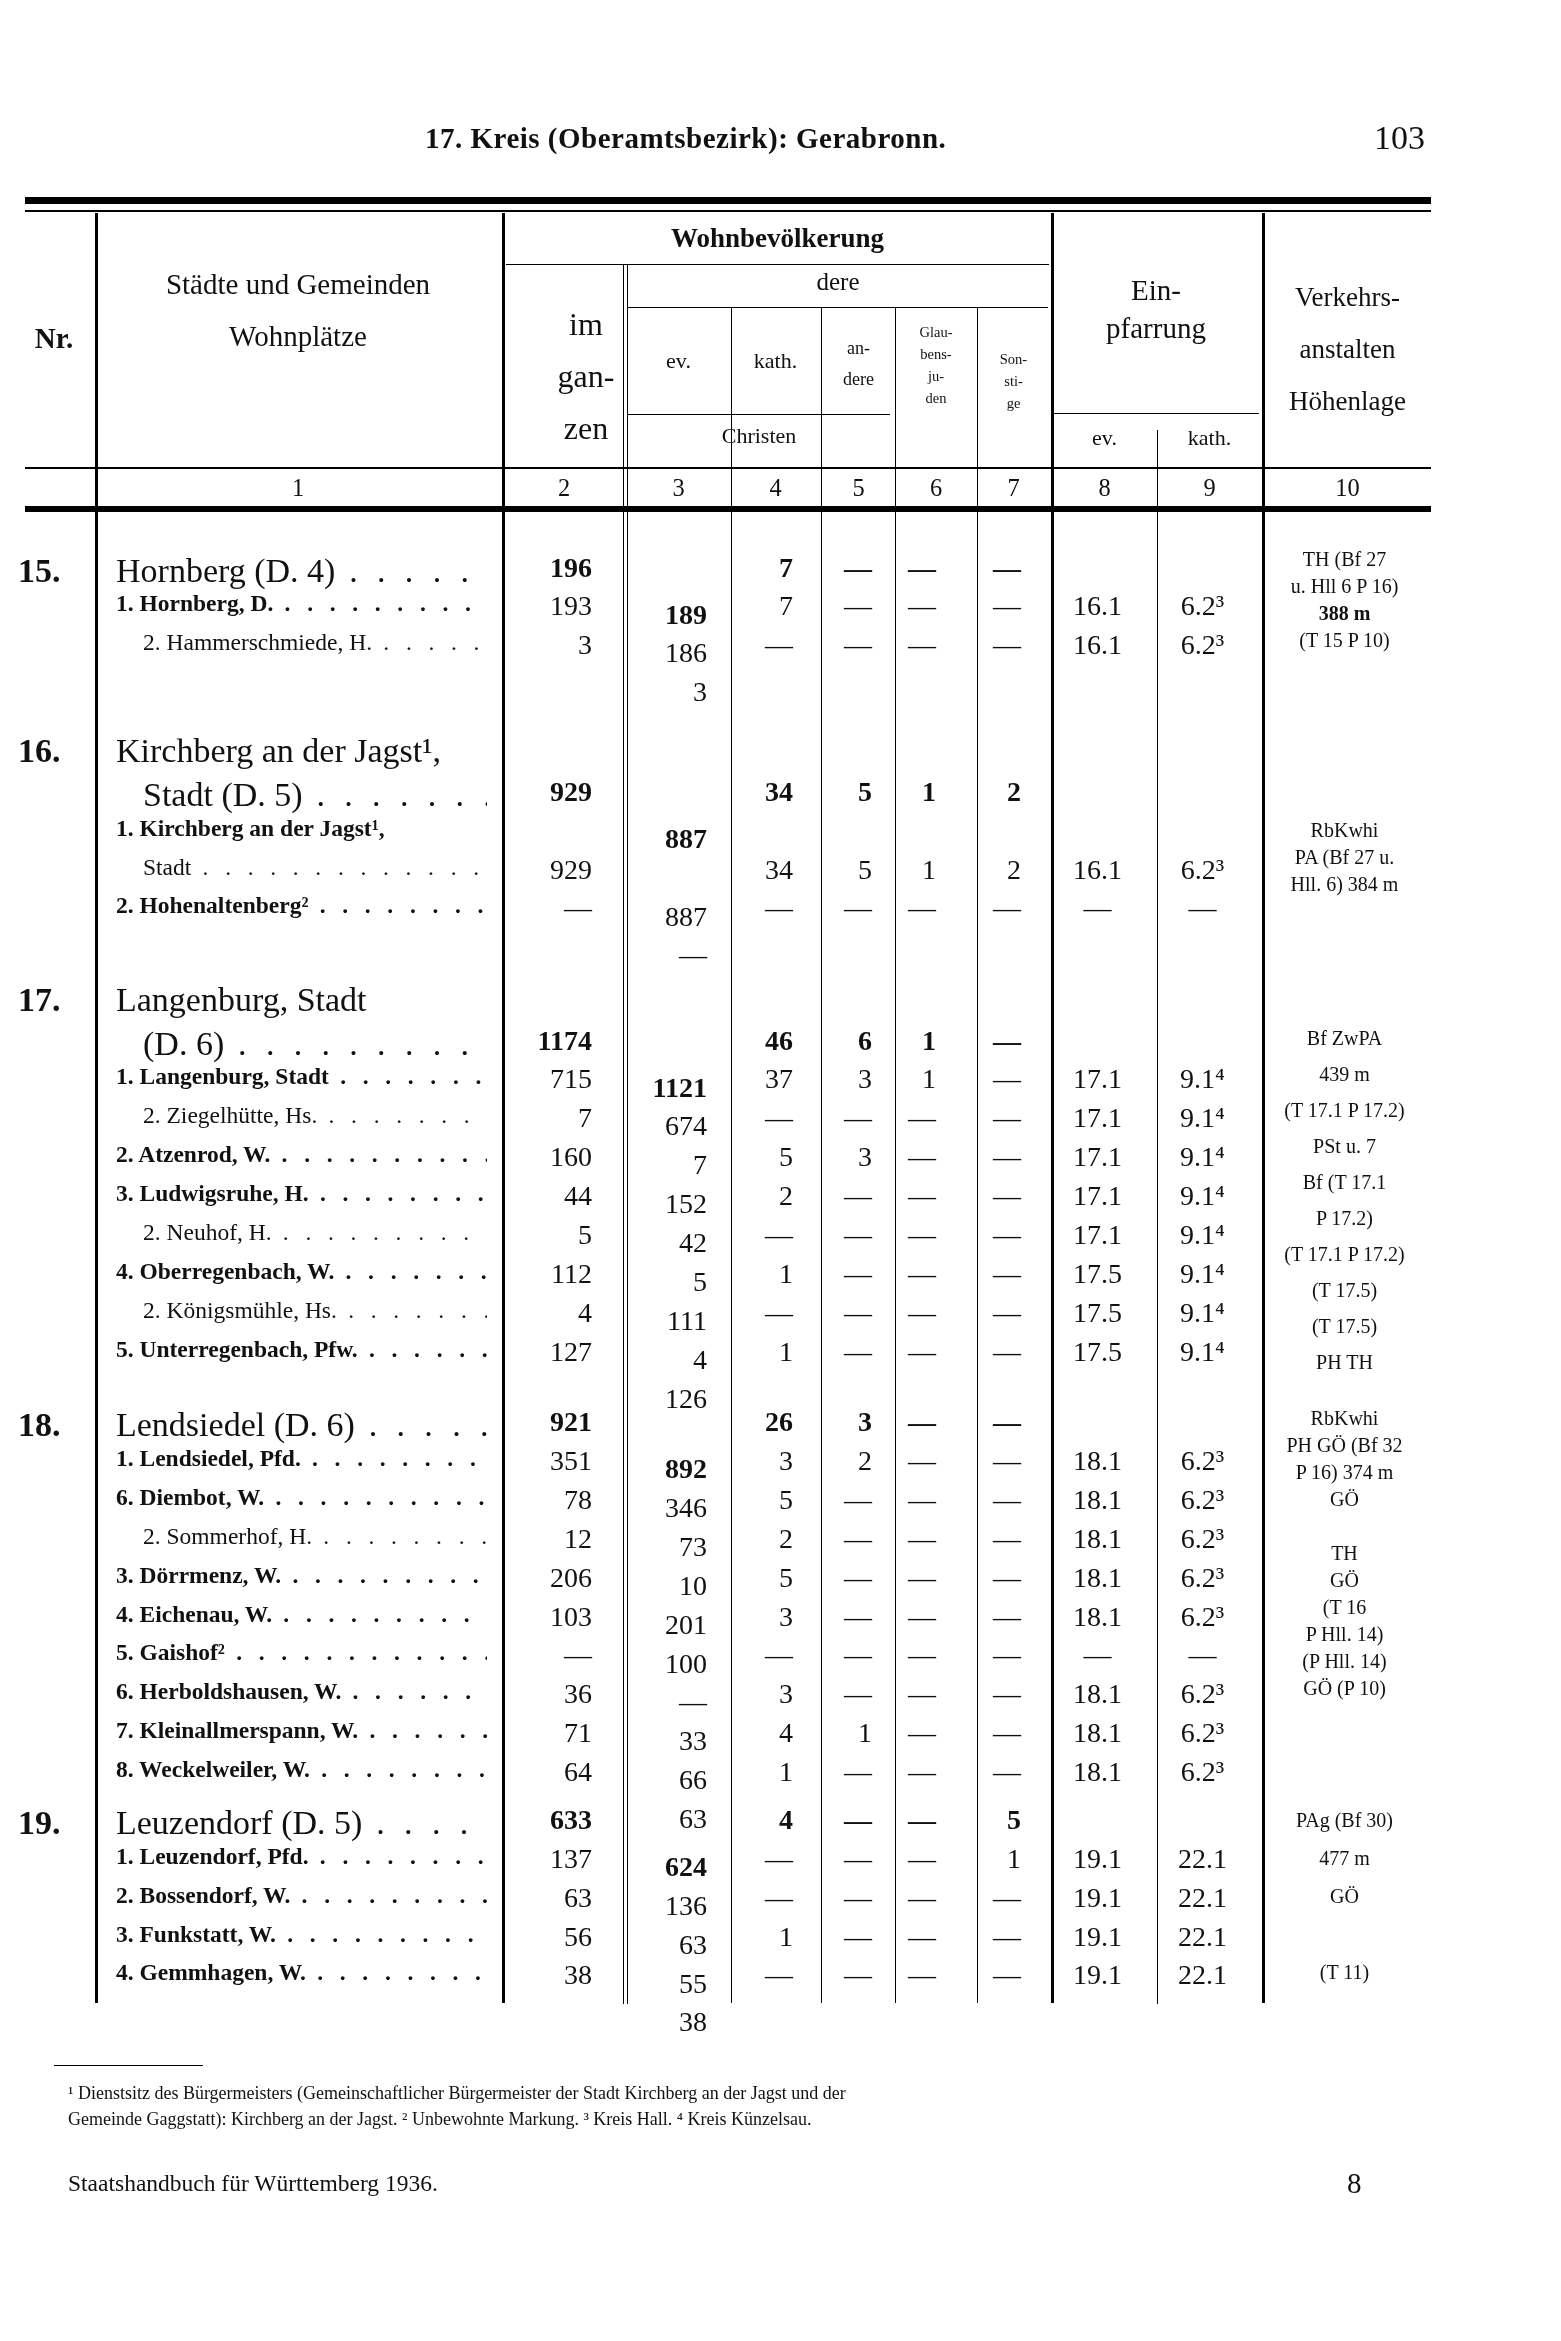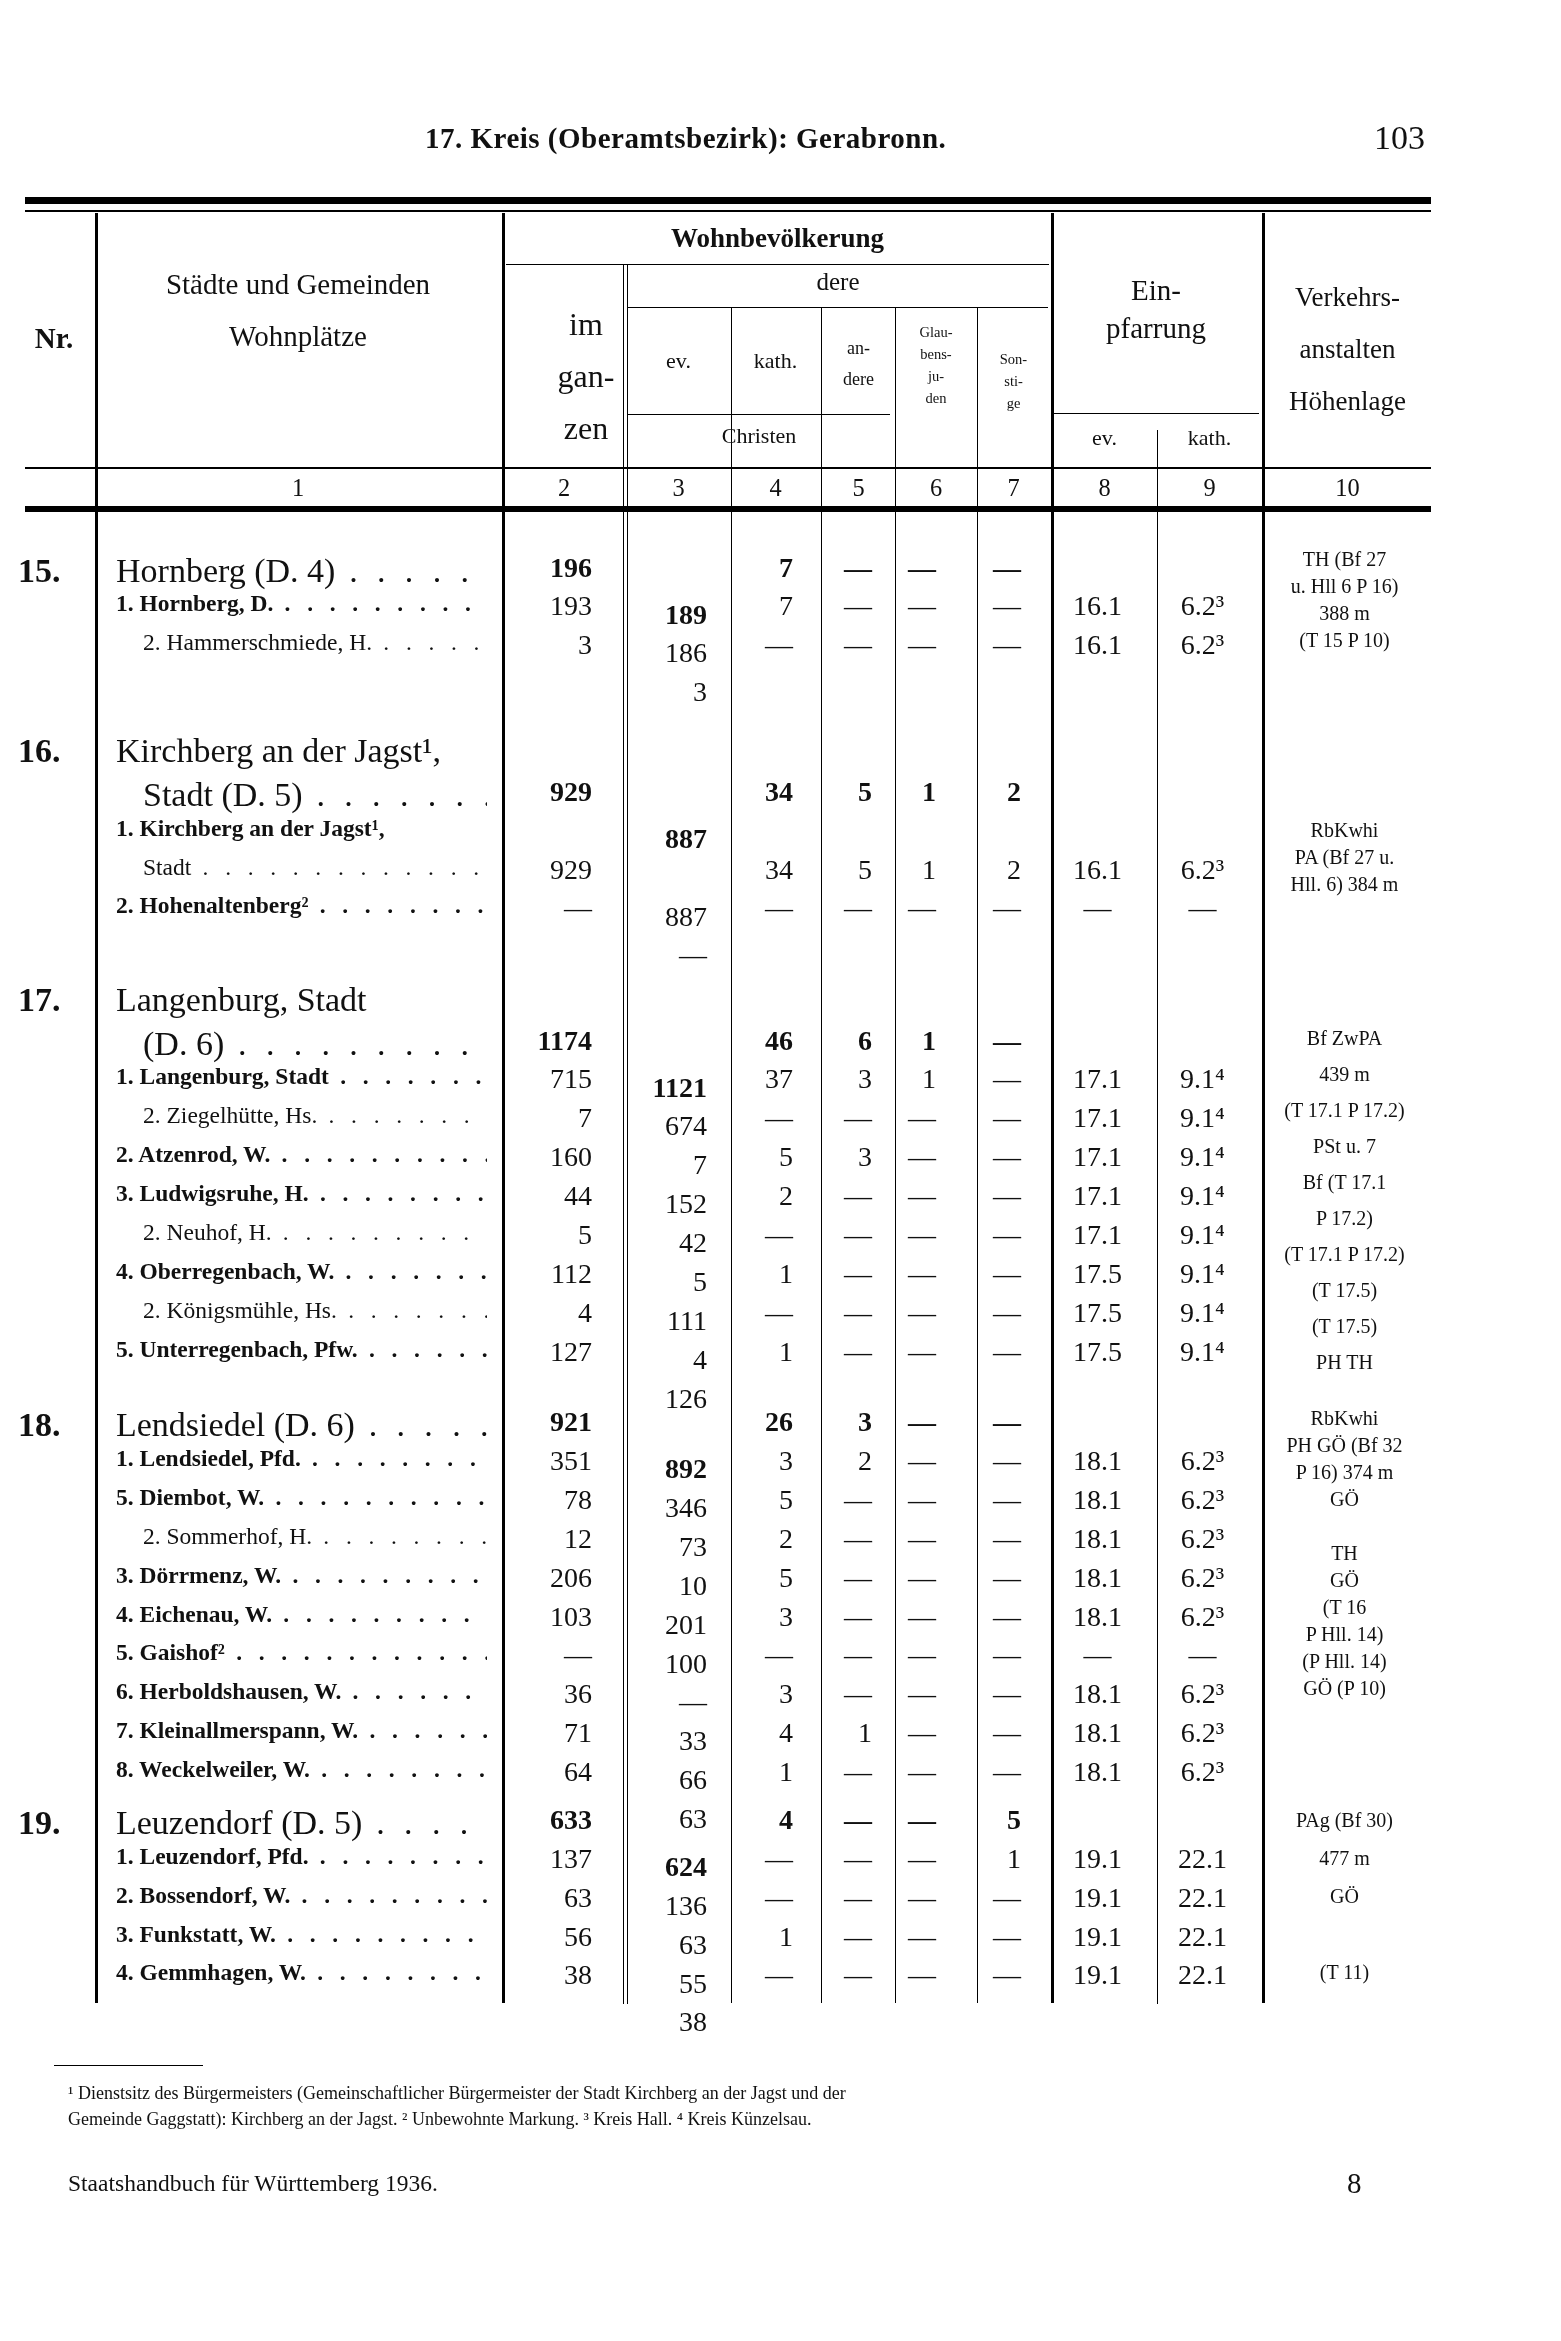--- a/index.html
+++ b/index.html
@@ -144,21 +144,21 @@
       <div class="num c4 cc">—</div>
       <div class="num c5 cc">—</div>
       <div class="num c6 cc">—</div>
       <div class="num c7 cc">—</div>
       <div class="num c8">16.1</div>
       <div class="num c9">6.2³</div>
     </div>
     <div class="verk" style="top: 547px;">
       <div style="min-height: 27px;">TH (Bf 27</div>
       <div style="min-height: 27px;">u. Hll 6 P 16)</div>
-      <div style="min-height: 27px;">388 m</div>
+      <div style="min-height: 27px; font-weight: bold;">388 m</div>
       <div style="min-height: 27px;">(T 15 P 10)</div>
     </div>
     <div class="row bold" style="top: 732px;">
       <div class="nr">16.</div>
       <div class="name main"><span>Kirchberg an der Jagst¹,</span></div>
     </div>
     <div class="row bold" style="top: 776px;">
       <div class="name main sub"><span>Stadt (D. 5)</span><span class="dots"> . . . . . . . . . . . . . . . . . . . . </span></div>
       <div class="num c2 cc">929</div>
       <div class="num c3 cc">887</div>
@@ -325,21 +325,21 @@
       <div class="num c2 cc">351</div>
       <div class="num c3 cc">346</div>
       <div class="num c4 cc">3</div>
       <div class="num c5 cc">2</div>
       <div class="num c6 cc">—</div>
       <div class="num c7 cc">—</div>
       <div class="num c8">18.1</div>
       <div class="num c9">6.2³</div>
     </div>
     <div class="row" style="top: 1484px;">
-      <div class="name" style="font-weight: bold;"><span>5. Diembot, W.</span><span class="dots"> . . . . . . . . . . . . . . . . . . . . </span></div>
+      <div class="name" style="font-weight: bold;"><span>6. Diembot, W.</span><span class="dots"> . . . . . . . . . . . . . . . . . . . . </span></div>
       <div class="num c2 cc">78</div>
       <div class="num c3 cc">73</div>
       <div class="num c4 cc">5</div>
       <div class="num c5 cc">—</div>
       <div class="num c6 cc">—</div>
       <div class="num c7 cc">—</div>
       <div class="num c8">18.1</div>
       <div class="num c9">6.2³</div>
     </div>
     <div class="row" style="top: 1523px;">

